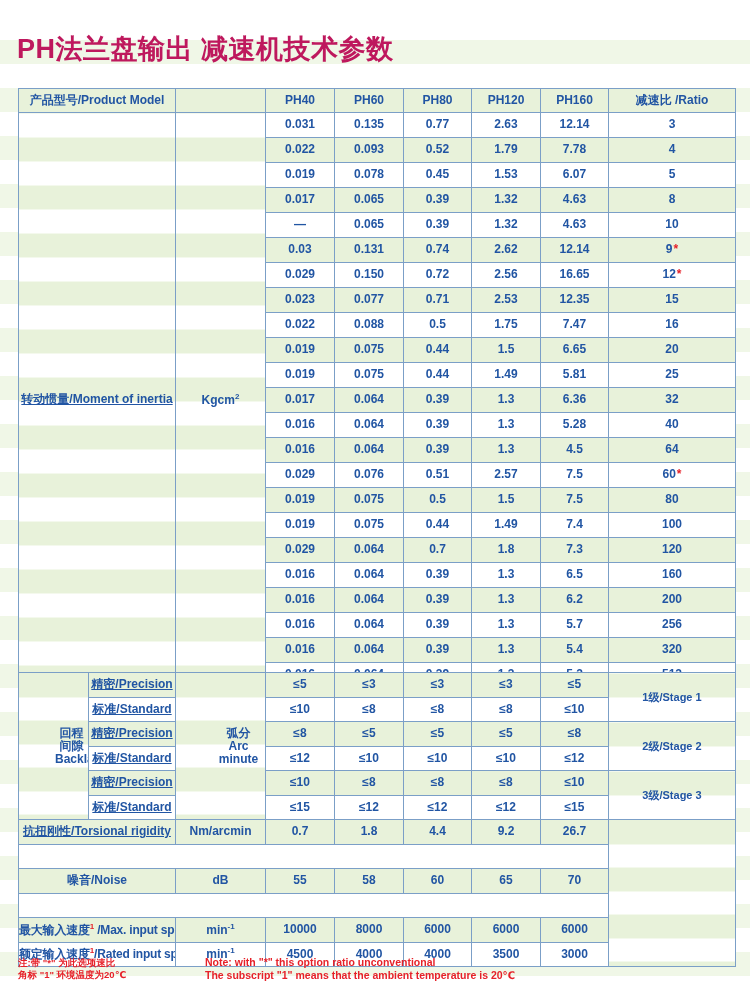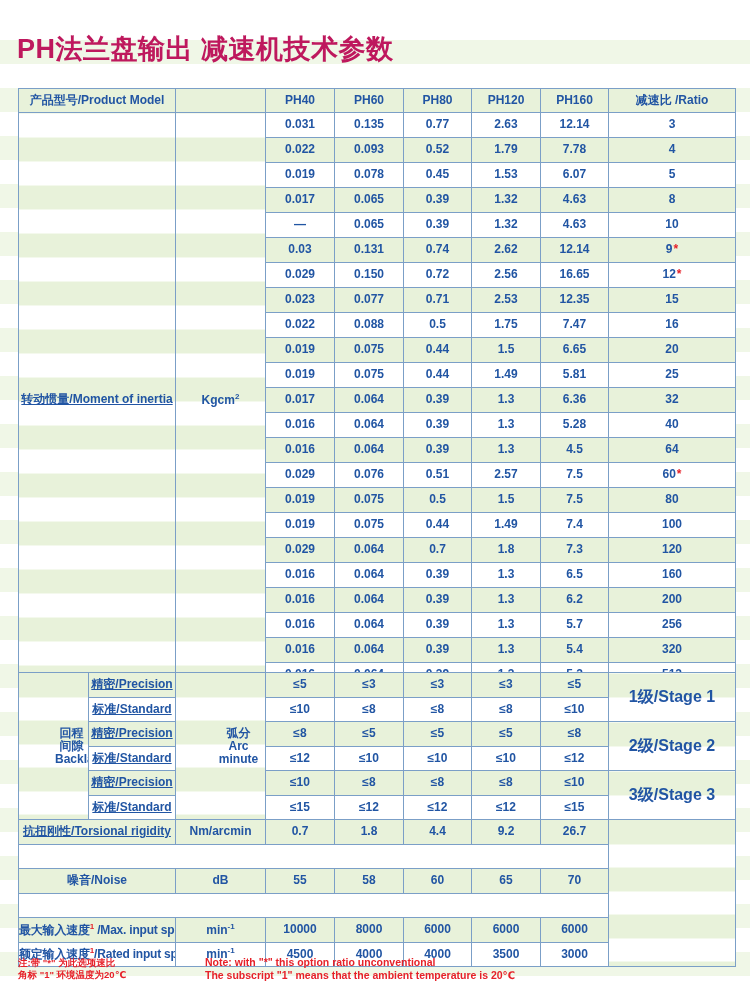--- a/index.html
+++ b/index.html
@@ -25,21 +25,21 @@
     overflow:hidden;
   }
   .t1 th{height:23px;}
   .t1 td{height:24px;}
   .t2 td{height:23.5px;}
   tr.hrow{background:#e8f2da;padding-left:20px;}
   tr.grow{background:#e8f2da;}
   tr.wrow{background:#ffffff;}
   td.striped23{background:repeating-linear-gradient(to bottom,#ffffff 0 24px,#e8f2da 24px 48px);}
   td.striped6{background:repeating-linear-gradient(to bottom,#e8f2da 0 23.5px,#ffffff 23.5px 47px);}
-  td.stage{background:linear-gradient(to bottom,#e8f2da 0 50%,#ffffff 50% 100%);font-size:16px;}
+  td.stage{background:linear-gradient(to bottom,#e8f2da 0 50%,#ffffff 50% 100%);font-size:11px;}
   td.gapcell{background:#ffffff;}
   .lbl11{font-size:11px;text-decoration:underline;}
   .lbl10{font-size:10px;letter-spacing:-.2px;white-space:nowrap;}
   sup{font-size:8px;font-weight:bold;}
   .rsup{color:#e62129;font-size:8px;font-weight:bold;}
   .star{color:#e62129;margin-left:1px;}
   .two-line div{line-height:13px;margin-left:36px;}
   .notes-cn{
     position:absolute;left:18px;top:957px;z-index:2;
     color:#e62129;font-size:9.5px;font-weight:bold;line-height:12px;white-space:nowrap;

